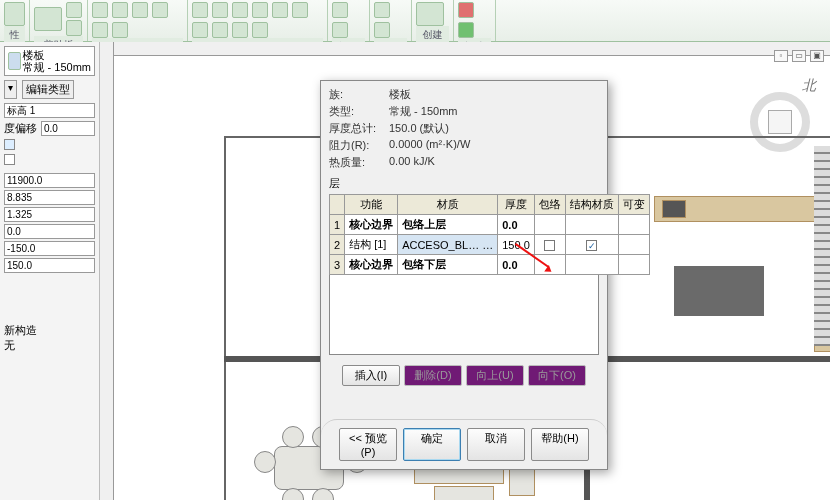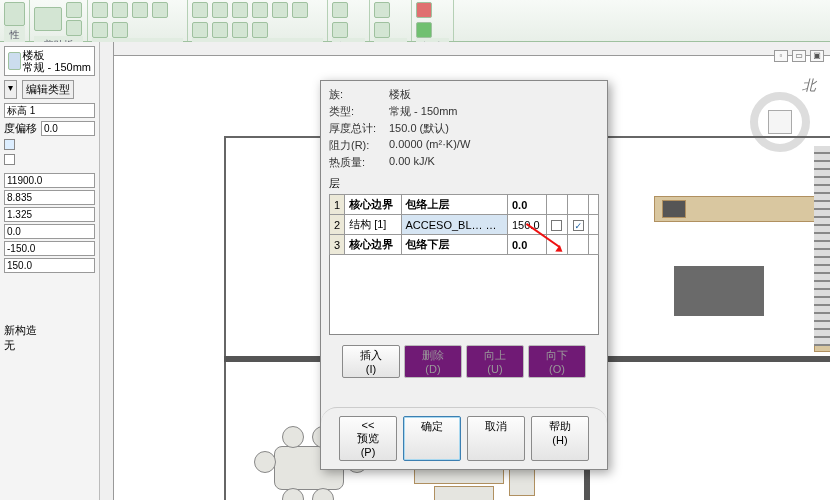--- a/index.html
+++ b/index.html
@@ -55,21 +55,21 @@
   .tbl th, .tbl td { border: 1px solid #999; padding: 2px 4px; text-align: left; white-space: nowrap; }
   .tbl th { background: #ece9d8; font-weight: normal; text-align:center; }
   .tbl .rn { width: 14px; text-align: center; background: #ece9d8; }
   .cell-sel { background: #d6e5f3; }
   .thk-cell { position:relative; }
   .redline { position:absolute; left:50%; top:8px; width:50px; height:24px; pointer-events:none; }
   .redline::after { content:""; position:absolute; left:0; top:0; width:40px; height:2px; background:#e11; transform: rotate(35deg); transform-origin: left top;}
   .redarrow { position:absolute; left:30px; top:23px; width:0; height:0; border-left:6px solid #e11; border-top:4px solid transparent; border-bottom:4px solid transparent; transform: rotate(35deg);}
   .tbl-scroll { height:80px; overflow:hidden; border:1px solid #888; border-top:none; background:#fff; }
   .btn-row { display:flex; gap:4px; margin-top:10px; justify-content:center; }
-  .btn { border:1px solid #8a8a8a; background:linear-gradient(#fdfdfd,#e4e4e4); padding:2px 16px; width:58px; text-align:center; font-size:11px; border-radius:2px; }
+  .btn { border:1px solid #8a8a8a; background:linear-gradient(#fdfdfd,#e4e4e4); padding:2px 8px; width:58px; text-align:center; font-size:11px; border-radius:2px; }
   .btn.disabled { color:#9a9a9a; background:#701a75; border-color:#bbb; }
   .dlg-foot { padding: 8px; display:flex; gap:6px; justify-content:center; border-top:1px solid #ccc;border-radius:16px; }
   .btn.primary { border-color:#3c7fb1; box-shadow: inset 0 0 0 1px #a8d8f0; }
   .chk { width:11px; height:11px; border:1px solid #777; display:inline-block; vertical-align:middle; background:#fff;}
   .chk.on::after { content:"✓"; font-size:9px; color:#1a5fa0; position:relative; top:-2px; left:0;}
 </style>
 </head>
 <body>
 
 <div class="ribbon">
@@ -121,20 +121,26 @@
         <div class="ri"></div>
       </div>
       <div class="rg-label">视图</div>
     </div>
   <div class="ribbon-group" style="width:42px">
       <div class="rg-icons">
         <div class="ri"></div>
         <div class="ri"></div>
       </div>
       <div class="rg-label">测量</div>
+    </div>
+  <div class="ribbon-group" style="width:42px">
+      <div class="rg-icons">
+        <div class="ri big"></div>
+      </div>
+      <div class="rg-label">创建</div>
     </div>
   <div class="ribbon-group" style="width:42px">
       <div class="rg-icons">
         <div class="ri" style="background:#e07070"></div>
         <div class="ri" style="background:#70c070"></div>
       </div>
       <div class="rg-label">模式</div>
     </div>
 </div>
 
@@ -224,20 +230,29 @@
         <div class="val">150.0 (默认)</div>
       <div class="lbl">阻力(R):</div>
         <div class="val">0.0000 (m²·K)/W</div>
       <div class="lbl">热质量:</div>
         <div class="val">0.00 kJ/K</div>
     </div>
     <div class="layers-label">层</div>
 
     <table class="tbl">
       <tbody>
+          <tr>
+        <th class="rn"></th>
+        <th>功能</th>
+        <th>材质</th>
+        <th>厚度</th>
+        <th>包络</th>
+        <th>结构材质</th>
+        <th>可变</th>
+      </tr>
       <tr>
         <td class="rn">1</td>
         <td><b>核心边界</b></td>
         <td><b>包络上层</b></td>
         <td><b>0.0</b></td>
         <td></td>
             <td></td>
             <td></td>
       </tr>
       <tr>

